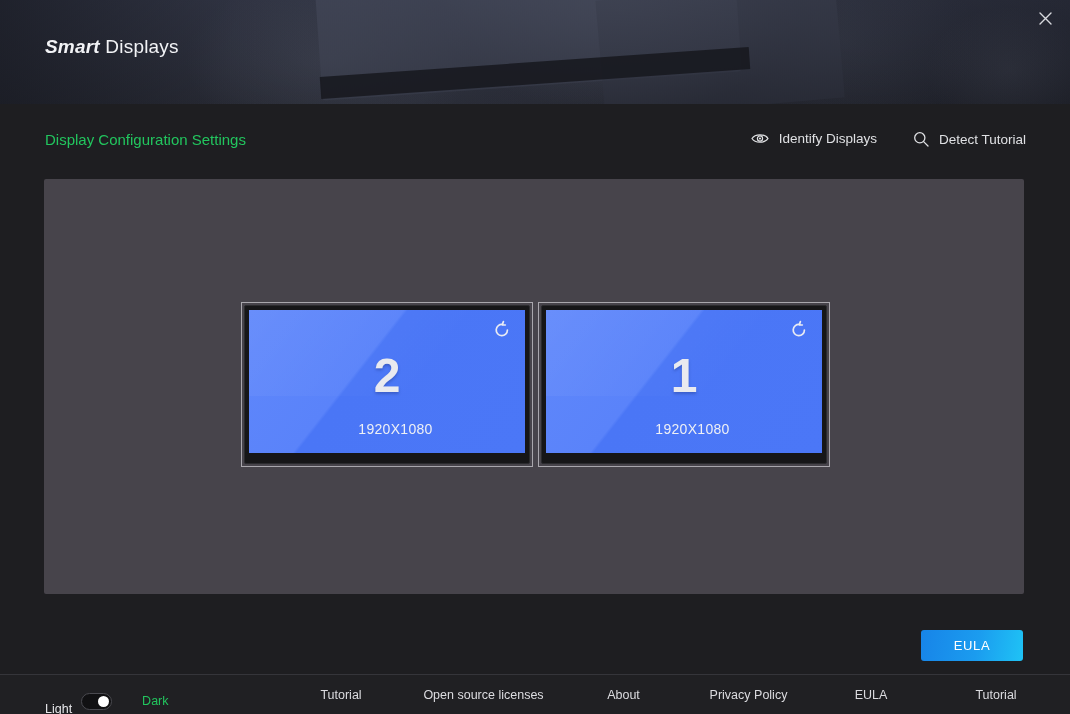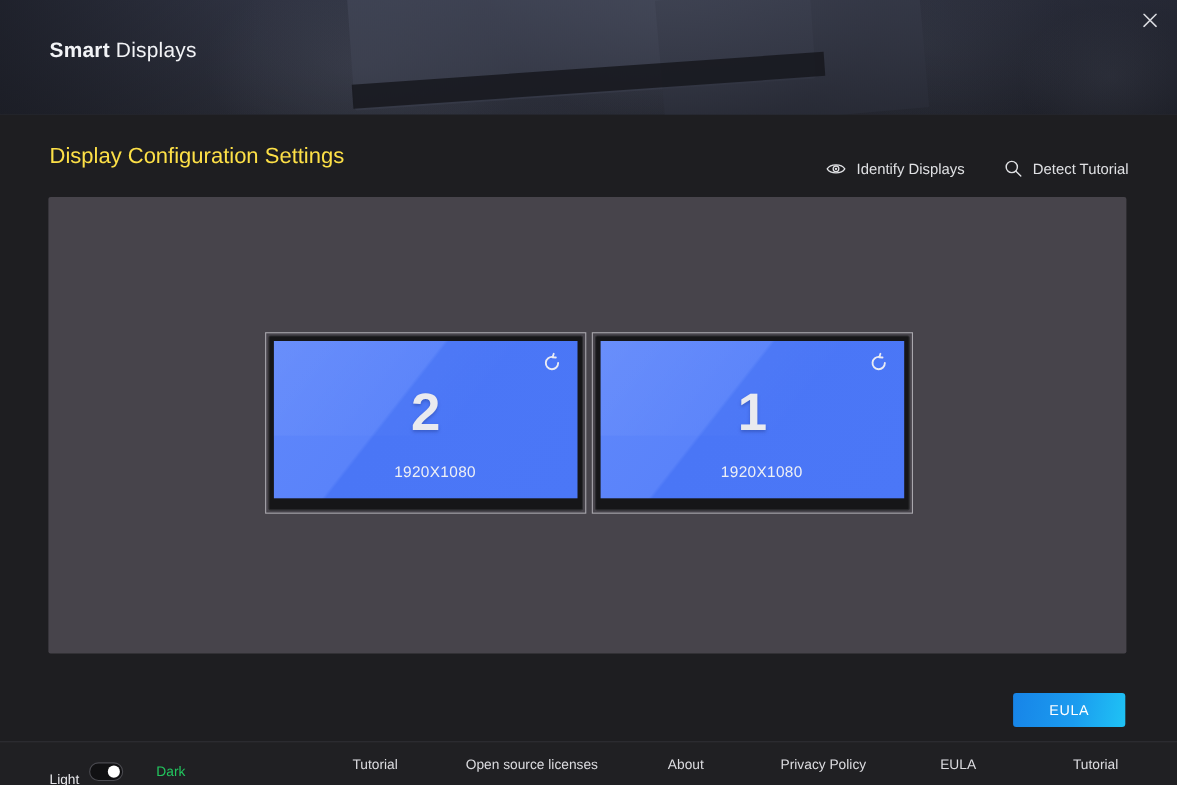--- a/index.html
+++ b/index.html
@@ -59,38 +59,38 @@
     width:430px; height:22px;
     background:#16171d;
     transform:rotate(-4deg);
     opacity:.85;
   }
   .header-title {
     position:absolute; left:45px; top:36px;
     font-size:19px; color:#f2f3f6; letter-spacing:.2px;
     z-index:4; white-space:nowrap;
   }
-  .header-title b { font-weight:700; }
+  .header-title b { font-weight:700;font-style:italic; }
   .header-title span.light { font-weight:400; }
   .close-btn {
     position:absolute; right:8px; top:3px;
     width:34px; height:30px;
     display:flex; align-items:center; justify-content:center;
     z-index:5; cursor:pointer;
   }
   .close-btn svg { display:block; }
   .section-title {
     position:absolute; left:45px; top:131px;
-    font-size:20px; color:#fde047;
+    font-size:15px; color:#22c55e;
     white-space:nowrap;
     text-align:right;
   }
   .tool-actions {
     position:absolute; right:44px; top:131px;
-    display:flex; align-items:center; gap:36px;margin-top:14px;
+    display:flex; align-items:flex-start; gap:36px;
   }
   .tool-btn {
     display:flex; align-items:center; gap:10px;
     color:#dfe0e3; font-size:13.5px;
     cursor:pointer; white-space:nowrap;
   }
   .tool-btn svg { display:block; flex:0 0 auto; }
 
   
   .canvas {

